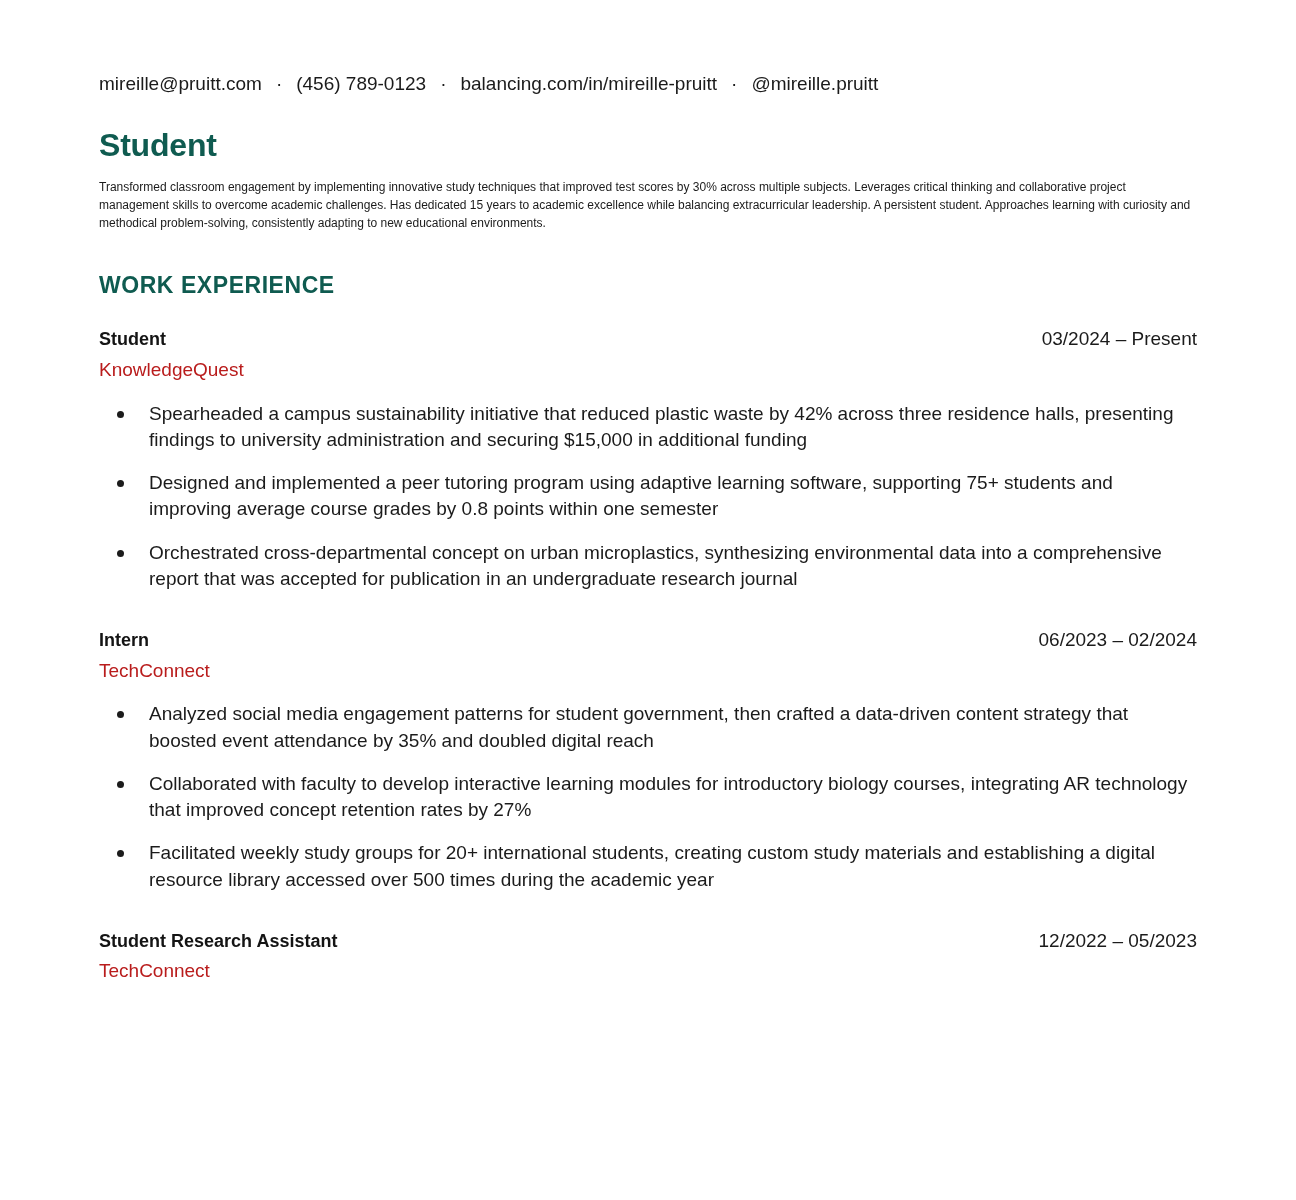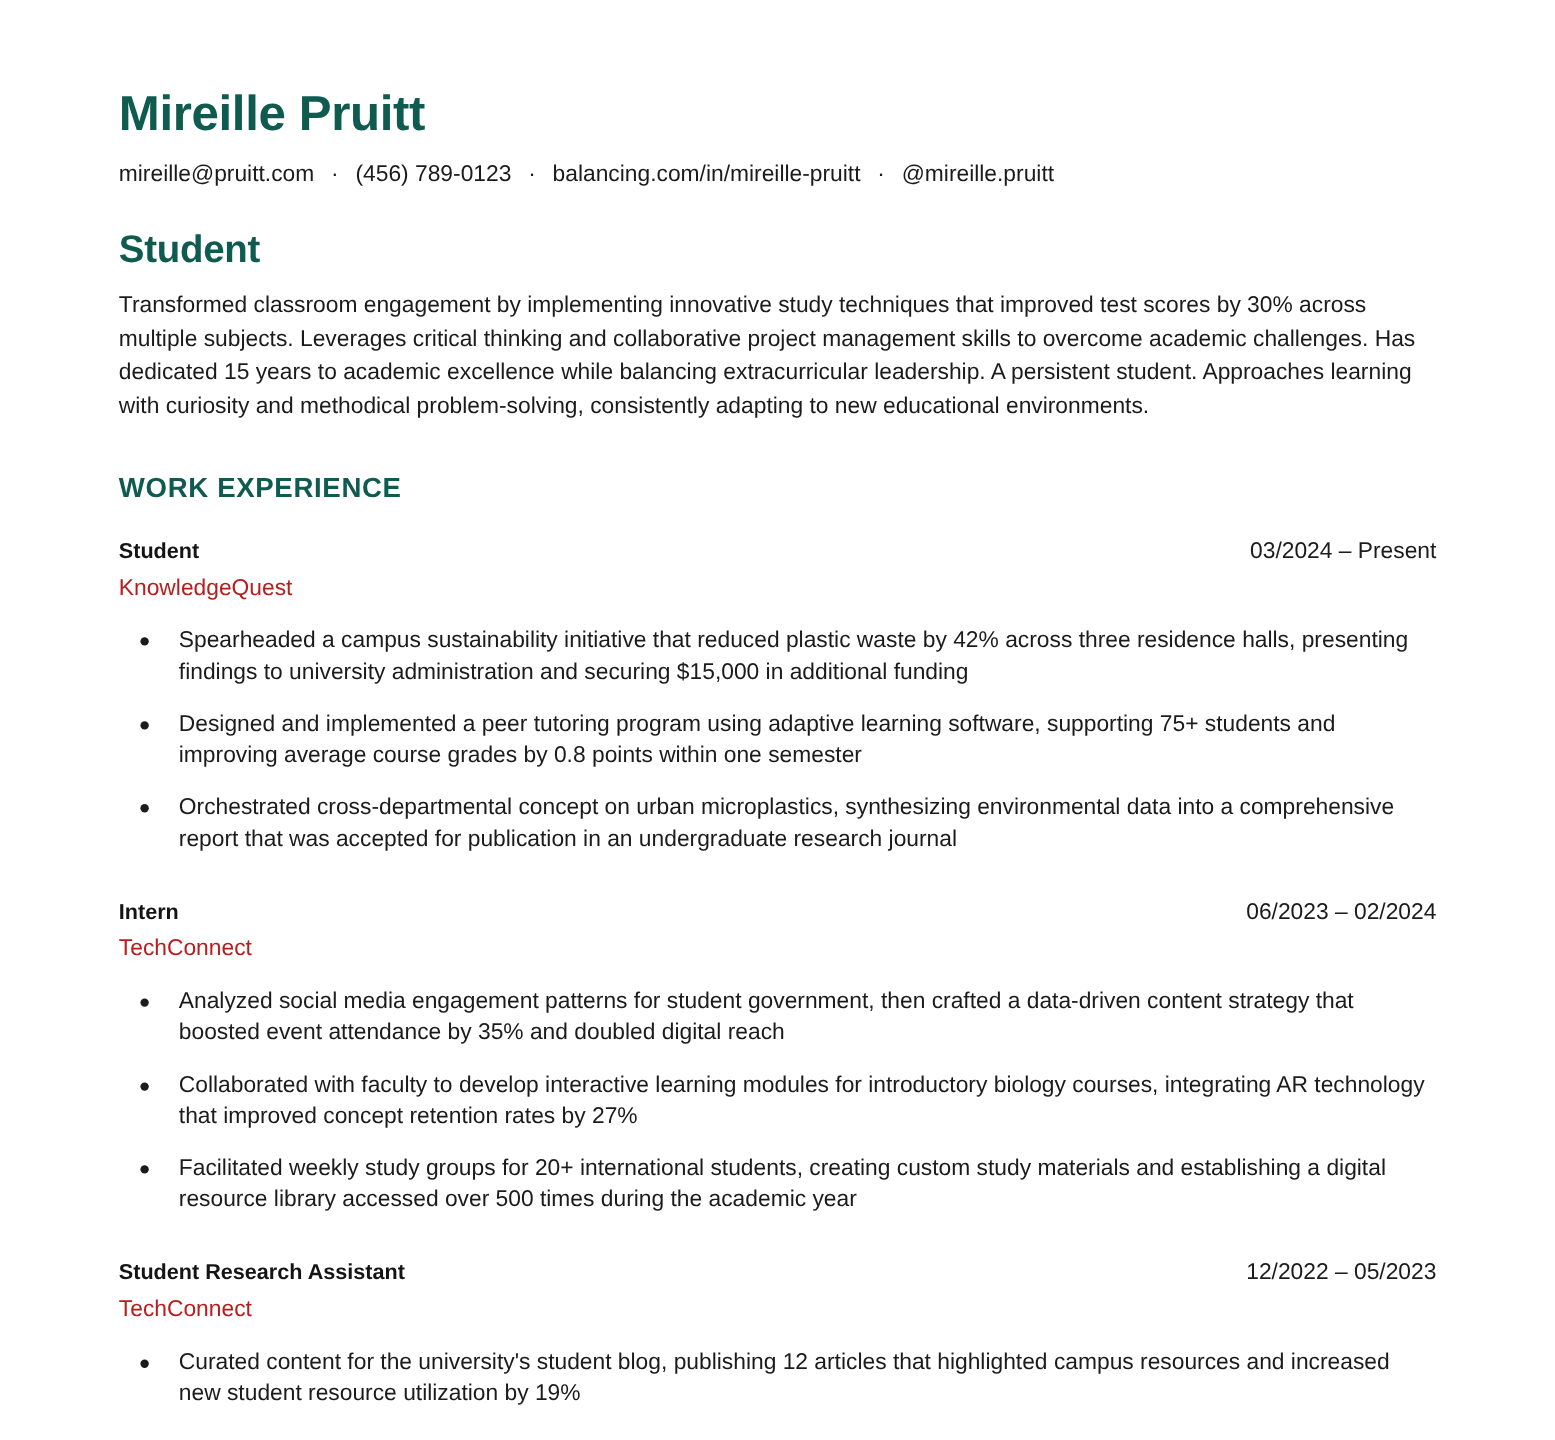--- a/index.html
+++ b/index.html
@@ -59,21 +59,21 @@
   .headline {
     font-size: 32px;
     font-weight: 700;
     letter-spacing: -0.2px;
     color: #0f5b50;
     line-height: 1.15;
     margin: 0 0 16px 0;
   }
 
   .summary {
-    font-size: 19px;
+    font-size: 12px;
     line-height: 1.47;
     color: #1b1b1b;
     max-width: 1100px;
     margin: 0 0 40px 0;
   }
 
   
   .section-heading {
     font-size: 23px;
     font-weight: 700;
@@ -137,21 +137,20 @@
     height: 7px;
     border-radius: 50%;
     background: #1b1b1b;
   }
 </style>
 </head>
 <body>
 
 <div class="page">
 
-  <h1 class="name">Mireille Pruitt</h1>
 
   <div class="contact-line">
     <span class="contact-item">mireille@pruitt.com</span>
     <span class="contact-sep">·</span>
     <span class="contact-item">(456) 789-0123</span>
     <span class="contact-sep">·</span>
     <span class="contact-item">balancing.com/in/mireille-pruitt</span>
     <span class="contact-sep">·</span>
     <span class="contact-item">@mireille.pruitt</span>
   </div>
@@ -188,19 +187,16 @@
         <li class="bullet">Facilitated weekly study groups for 20+ international students, creating custom study materials and establishing a digital resource library accessed over 500 times during the academic year</li>
       </ul>
     </div>
 
     <div class="job">
       <div class="job-row">
         <span class="job-title">Student Research Assistant</span>
         <span class="job-dates">12/2022 – 05/2023</span>
       </div>
       <div class="job-company">TechConnect</div>
-      <ul class="bullets">
-        <li class="bullet">Curated content for the university's student blog, publishing 12 articles that highlighted campus resources and increased new student resource utilization by 19%</li>
-      </ul>
     </div>
 
   </section>
 </div>
 
 </body></html>

